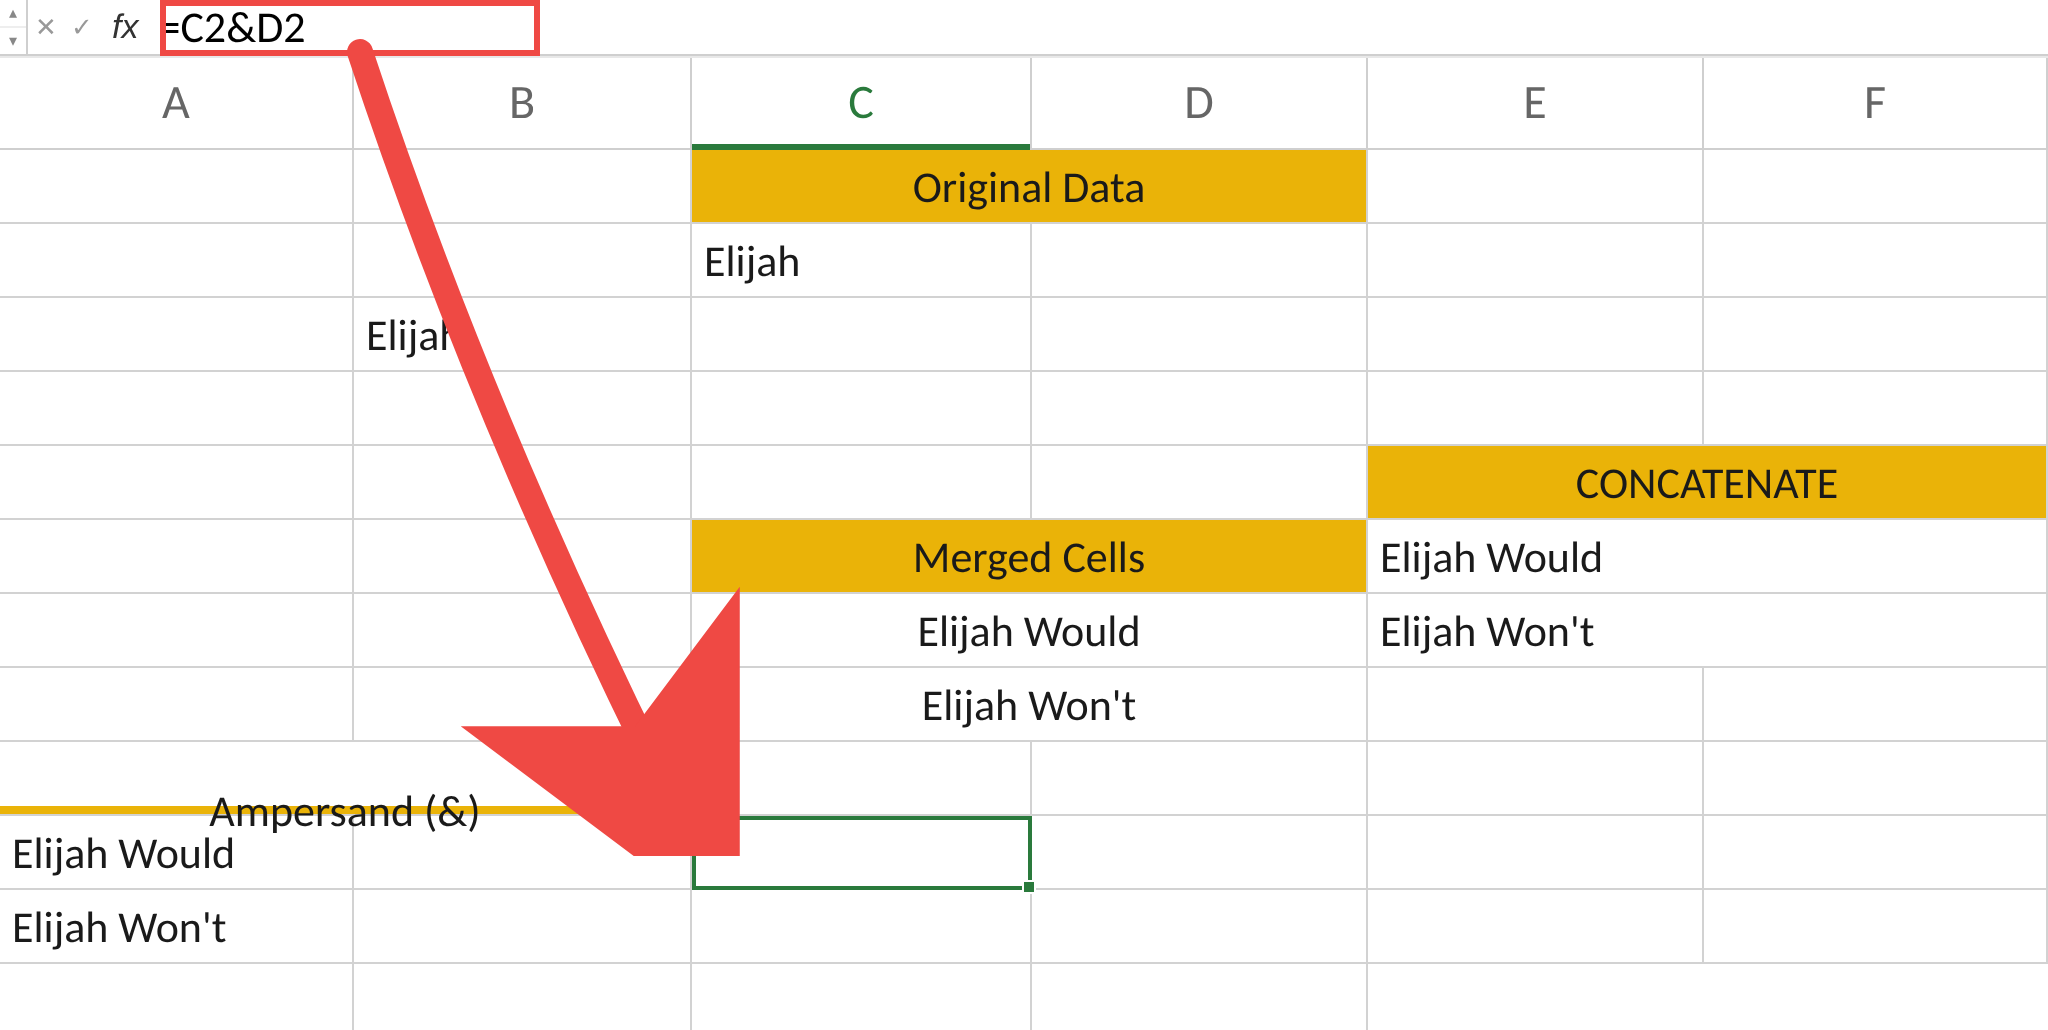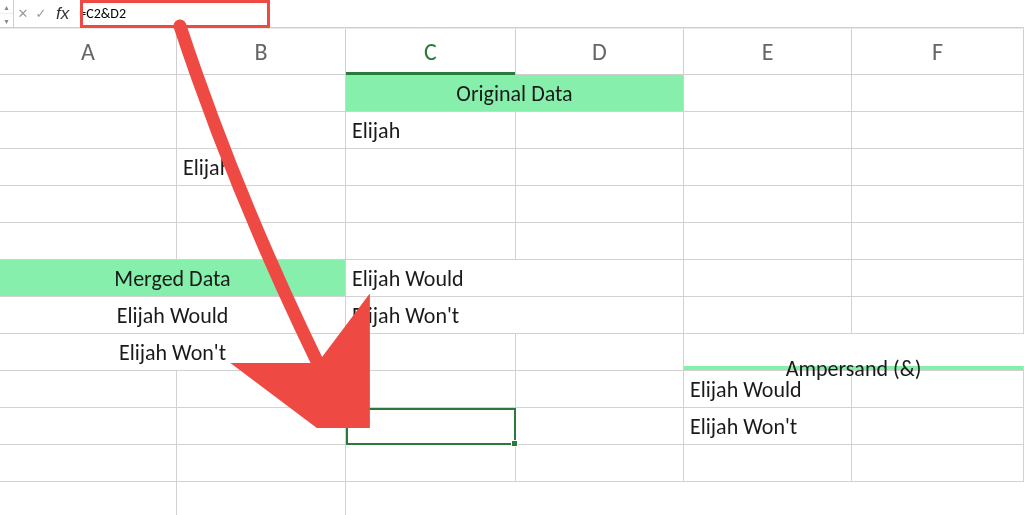--- a/index.html
+++ b/index.html
@@ -55,21 +55,21 @@
     font-family: Liberation Sans, sans-serif;
     font-size: 17px;
     color: #333;
     padding: 0 6px;
   }
   .fb-input {
     flex: 1;
     height: 100%;
     border: none;
     outline: none;
-    font-size: 14px;
+    font-size: 22px;
     padding-left: 4px;
     font-family: Calibri, Arial, sans-serif;
   }
 
   
   .hl-box {
     position: absolute;
     border: 3px solid #ef4944;
     top: 0px;
     left: 80px;
@@ -121,21 +121,21 @@
     padding: 2px 6px;
     font-size: 22px;
     color: #1a1a1a;
     display: flex;
     align-items: center;
     overflow: visible;
     white-space: nowrap;
     position: relative;
   }
   .bg-hdr {
-    background: #86efac;
+    background: #eab308;
   }
   .center { justify-content: center; }
   .merge-span { position: relative; z-index: 1; }
 
   
   .active-cell {
     position: absolute;
     border: 2px solid #2a7a3c;
     pointer-events: none;
     z-index: 5;
@@ -213,23 +213,24 @@
   <div class="cell"></div>
   <div class="cell"></div>
 
   <div class="cell"></div>
   <div class="cell"></div>
   <div class="cell"></div>
   <div class="cell"></div>
   <div class="cell"></div>
   <div class="cell"></div>
 
-  <div class="cell"></div>
-  <div class="cell"></div>
-  <div class="cell bg-hdr center merge-span" style="grid-column: span 2;">Merged Data</div>
+  <div class="cell bg-hdr center merge-span" style="grid-column: span 2;">CONCATENATE</div>
+  <div class="cell"></div>
+  <div class="cell"></div>
+  <div class="cell bg-hdr center merge-span" style="grid-column: span 2;">Merged Cells</div>
 
   <div class="cell merge-span" style="grid-column: span 2;">Elijah  Would</div>
   <div class="cell"></div>
   <div class="cell"></div>
   <div class="cell center merge-span" style="grid-column: span 2;">Elijah Would</div>
 
   <div class="cell merge-span" style="grid-column: span 2;">Elijah  Won't</div>
   <div class="cell"></div>
   <div class="cell"></div>
   <div class="cell center merge-span" style="grid-column: span 2;">Elijah Won't</div>

